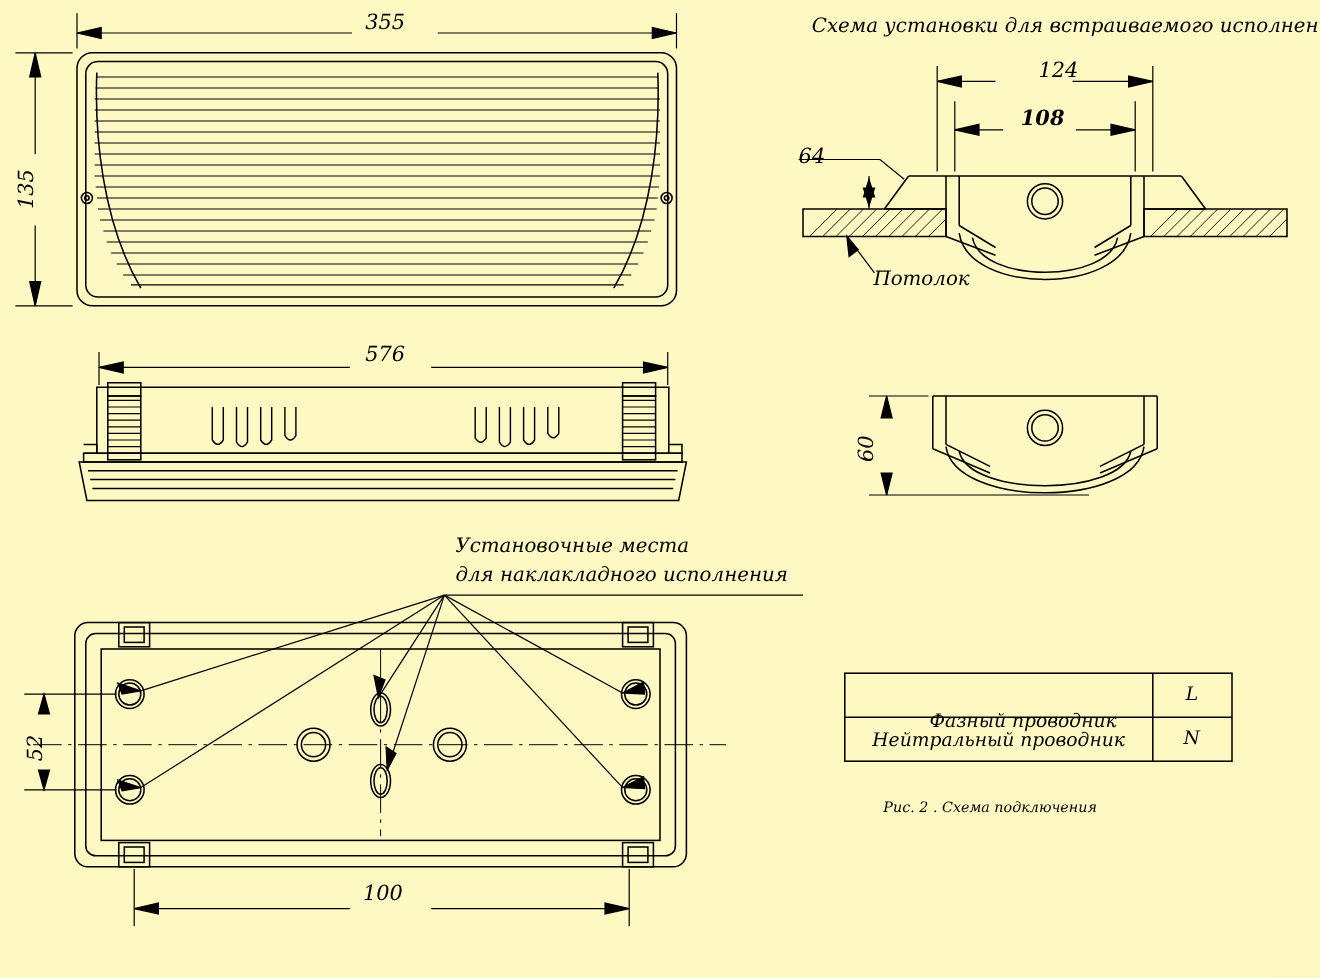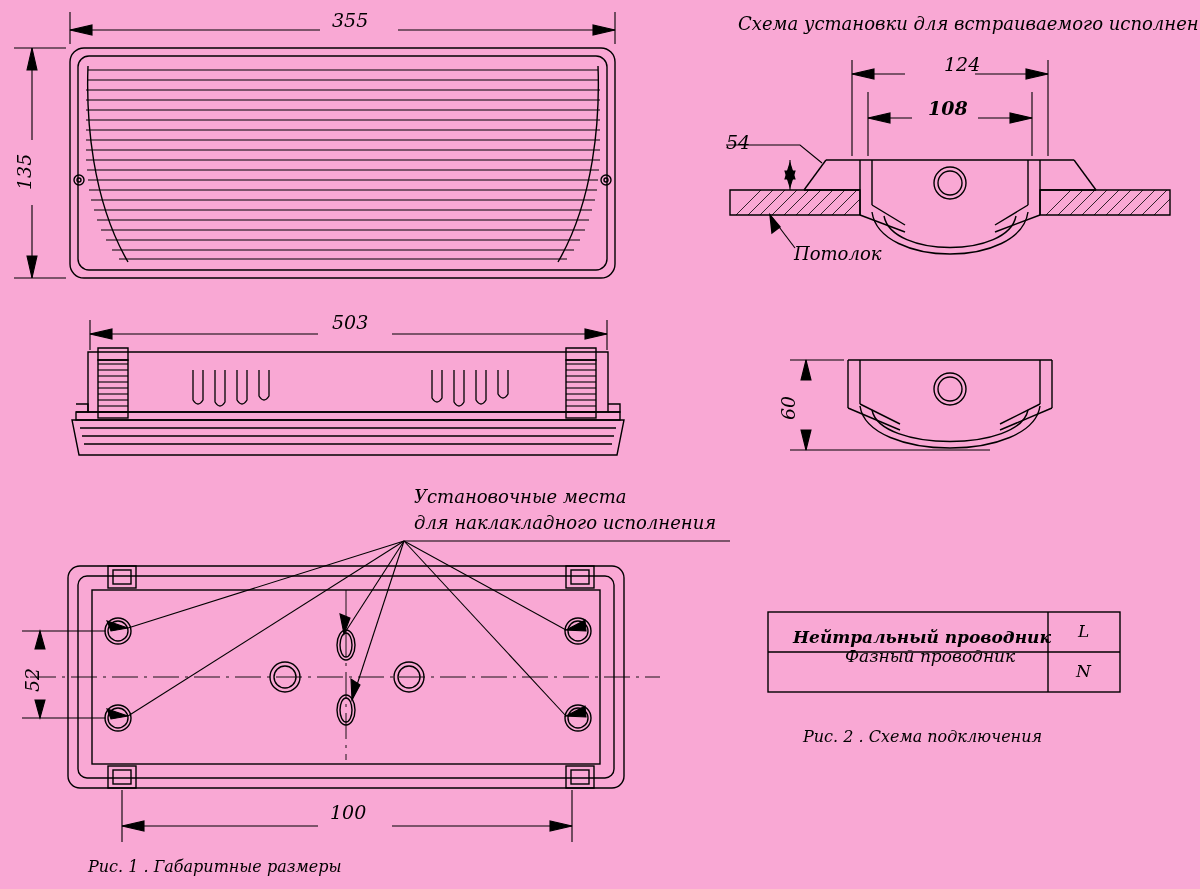--- a/index.html
+++ b/index.html
@@ -4,40 +4,40 @@
 <style>
   html, body {
     margin: 0;
     padding: 0;
     background: #ffffff;
   }
   #sheet {
     position: relative;
     width: 1200px;
     height: 889px;
-    background: #f9a8d4;
+    background: #fef9c3;
     overflow: hidden;
     font-family: "DejaVu Sans", sans-serif;
   }
   #sheet svg {
     position: absolute;
     left: 0;
     top: 0;
   }
   .lbl {
     position: absolute;
     font-family: "DejaVu Serif", serif;
     font-style: italic;
     color: #000;
     white-space: nowrap;
     line-height: 1.15;
   }
   .dim   { font-size: 19px; }
   .note  { font-size: 18px; }
-  .cap   { font-size: 16px; font-style: italic; }
+  .cap   { font-size: 13px; font-style: italic; }
   .tbl   { font-size: 17px; }
   .rot90 { transform: rotate(-90deg); transform-origin: left top; }
 </style>
 </head>
 <body>
 
 <div id="sheet">
 
   <svg width="1200" height="889" viewBox="0 0 1200 889" stroke="#000" fill="none" stroke-width="1.4" shape-rendering="geometricPrecision">
 
@@ -346,35 +346,34 @@
     <g stroke-width="1.4">
       <rect x="768" y="612" width="352" height="80"></rect>
       <path d="M768 652 L1120 652"></path>
       <path d="M1048 612 L1048 692"></path>
     </g>
 
   </svg>
 
   <div class="lbl dim" style="left:332px; top:10px;">355</div>
   <div class="lbl dim rot90" style="left:14px; top:190px;">135</div>
-  <div class="lbl dim" style="left:332px; top:312px;">503</div>
+  <div class="lbl dim" style="left:332px; top:312px;">576</div>
   <div class="lbl dim rot90" style="left:22px; top:692px;">52</div>
   <div class="lbl dim" style="left:330px; top:802px;">100</div>
 
   <div class="lbl note" style="left:738px; top:14px;">Схема установки для встраиваемого исполнения</div>
   <div class="lbl dim" style="left:944px; top:54px;">124</div>
   <div class="lbl dim" style="left:928px; top:98px;font-weight:bold;">108</div>
-  <div class="lbl dim" style="left:726px; top:132px;">54</div>
+  <div class="lbl dim" style="left:726px; top:132px;">64</div>
   <div class="lbl note" style="left:794px; top:244px;">Потолок</div>
   <div class="lbl dim rot90" style="left:778px; top:420px;">60</div>
 
   <div class="lbl note" style="left:414px; top:513px;">для наклакладного исполнения</div>
   <div class="lbl note" style="left:414px; top:487px;">Установочные места</div>
 
   <div class="lbl tbl" style="left:845px; top:622px;margin-top:25px;">Фазный проводник</div>
   <div class="lbl tbl" style="left:1078px; top:622px;">L</div>
-  <div class="lbl tbl" style="left:793px; top:628px;font-weight:bold;">Нейтральный проводник</div>
+  <div class="lbl tbl" style="left:793px; top:664px;">Нейтральный проводник</div>
   <div class="lbl tbl" style="left:1076px; top:662px;">N</div>
 
   <div class="lbl cap" style="left:803px; top:728px;">Рис. 2 . Схема подключения</div>
-  <div class="lbl cap" style="left:88px; top:858px;">Рис. 1 . Габаритные размеры</div>
 
 </div>
 
 </body></html>

